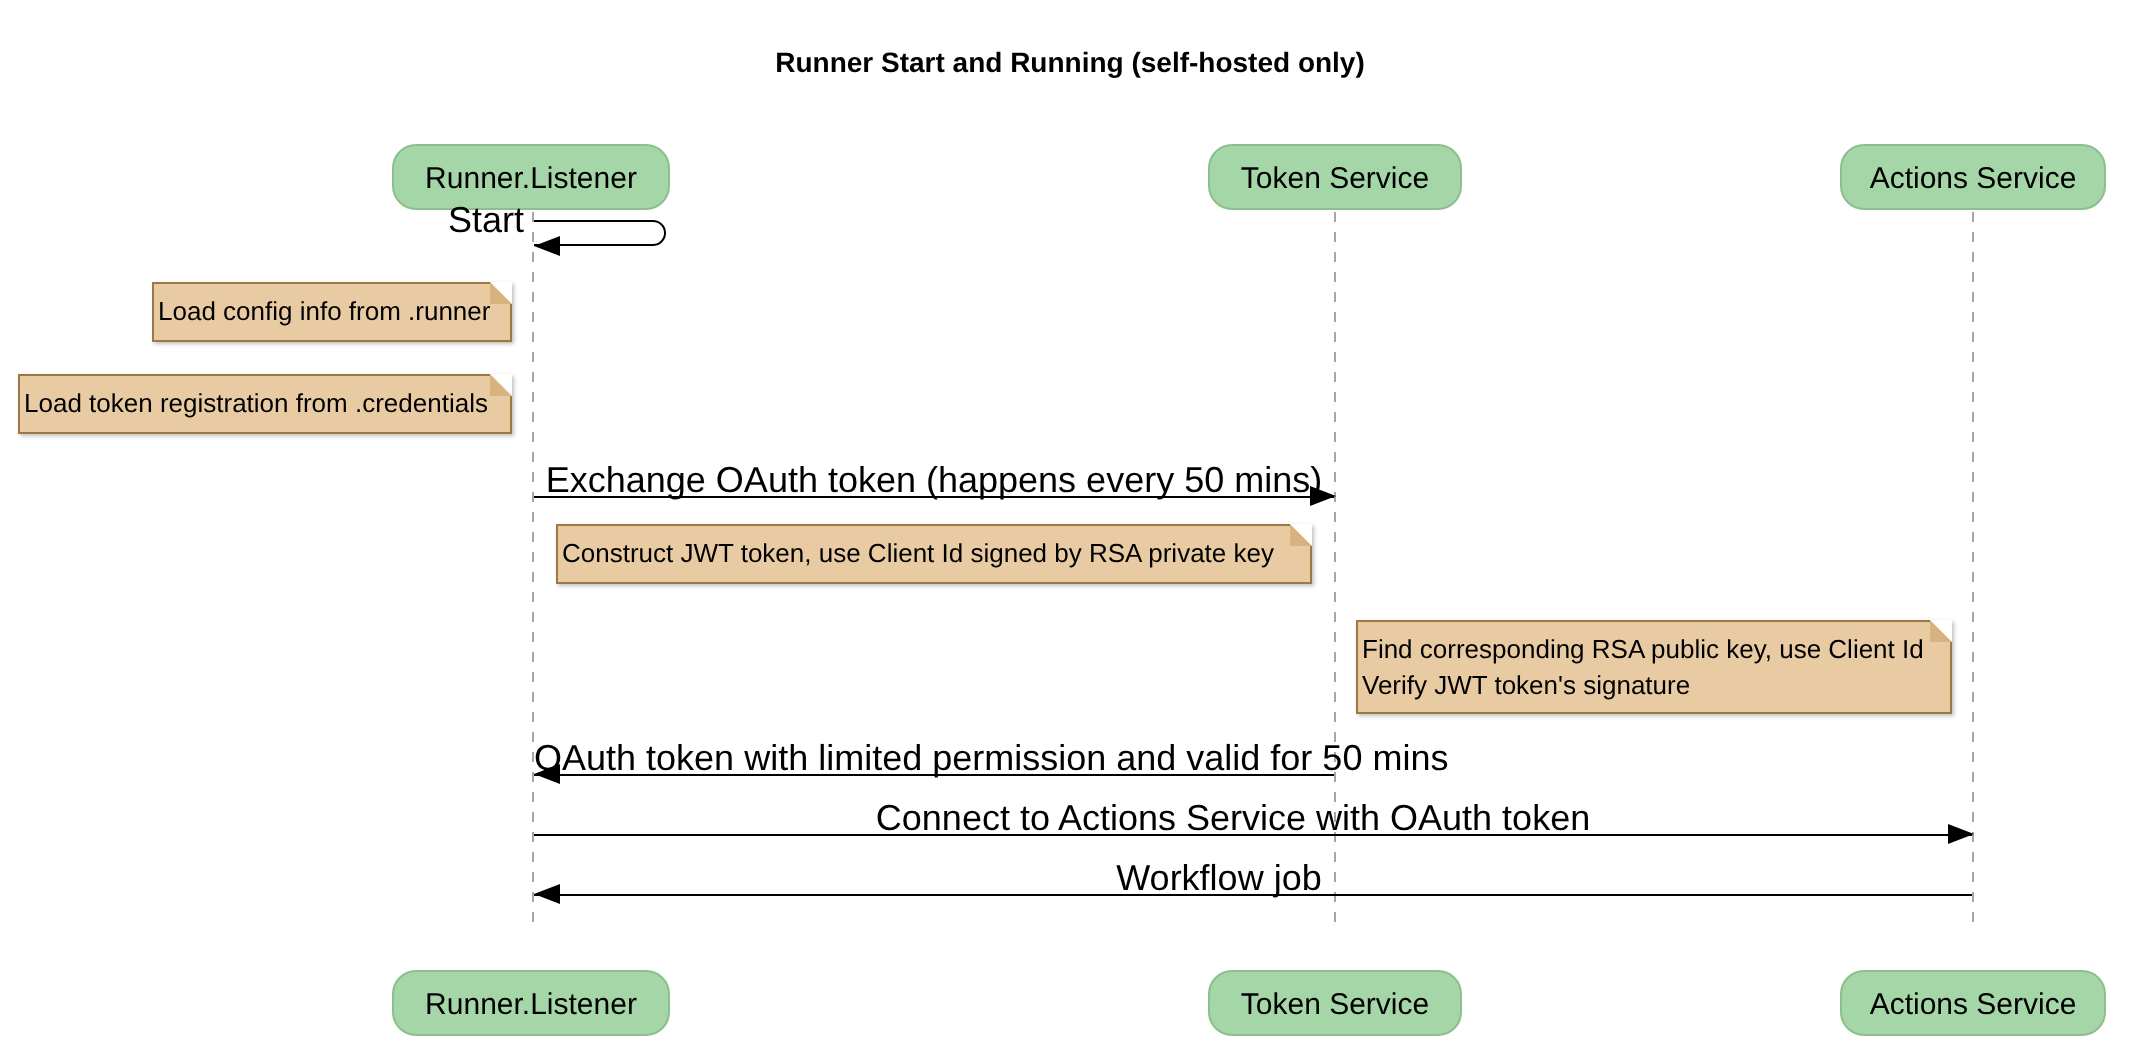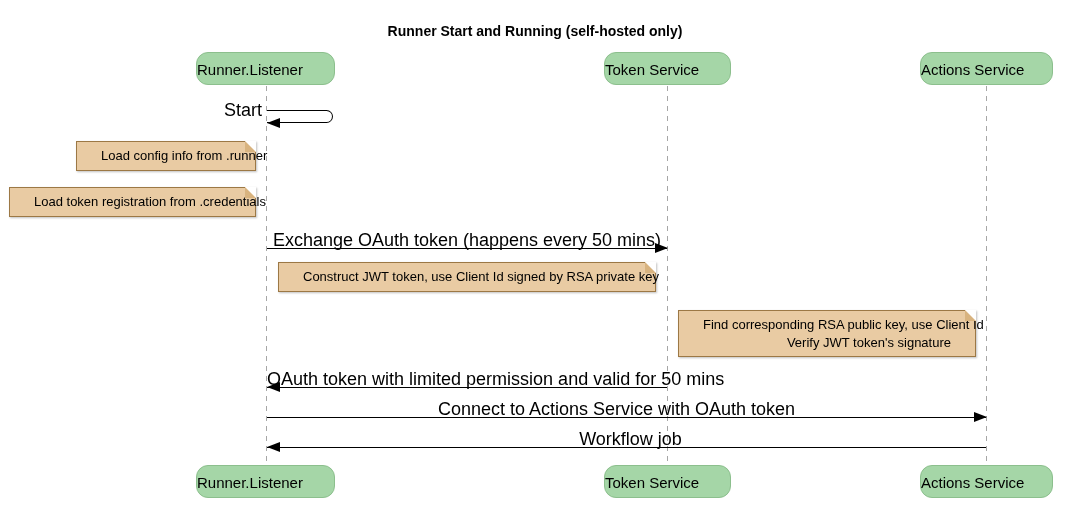--- a/index.html
+++ b/index.html
@@ -14,22 +14,23 @@
   .title {
     position: absolute; left: 0; top: 11px; width: 1070px;
     text-align: center; font-size: 14px; font-weight: bold; margin-top: 12px;
   }
 
   .participant {
     position: absolute; height: 33px; line-height: 33px;
     background: var(--participant-fill, #A5D6A7);
     border: 1px solid var(--participant-border, #8CBF8D);
     border-radius: 12px;
-    text-align: left; font-size: 15px;
+    text-align: center; font-size: 15px;
     box-sizing: border-box;
+    margin-top: 20px;
   }
   .p-rl { left: 196px; width: 139px; }
   .p-ts { left: 604px; width: 127px; }
   .p-as { left: 920px; width: 133px; }
   .row-top .participant { top: 52px; }
   .row-bottom .participant { top: 465px; }
 
   .lifeline {
     position: absolute; top: 86px; height: 379px; width: 1px;
     background: repeating-linear-gradient(to bottom,
@@ -74,34 +75,33 @@
   .m1-head  { left: 655px; top: 243px; }
 
   .m2-label { left: 267px; top: 372px; width: 400px; }
   .m2-line  { left: 267px; top: 387px; width: 400px; }
   .m2-head  { left: 267px; top: 382px; }
 
   .m3-label { left: 257px; top: 402px; width: 719px; }
   .m3-line  { left: 267px; top: 417px; width: 719px; }
   .m3-head  { left: 974px; top: 412px; }
 
-  .m4-label { left: 271px; top: 432px; width: 719px; }
+  .m4-label { left: 250px; top: 432px; width: 719px; }
   .m4-line  { left: 267px; top: 447px; width: 719px; }
   .m4-head  { left: 267px; top: 442px; }
 
   .note {
     position: absolute;
     background: var(--note-fill, #E9CBA3);
     border: 1px solid var(--note-border, #9C7845);
     box-shadow: 1px 1px 2px rgba(0,0,0,0.25);
     font-size: 13px;
-    padding: 0 24px;
+    padding: 0 2px;
     box-sizing: border-box;
     white-space: nowrap;
-    text-align: right;
   }
   .note::after {
     content: ""; position: absolute; top: -1px; right: -1px;
     border-style: solid; border-width: 0 11px 11px 0;
     border-color: #ffffff #ffffff var(--note-fold, #D8B37F) var(--note-fold, #D8B37F);
   }
   .note-1line { height: 30px; line-height: 28px; }
   .n1 { left: 76px;  top: 141px; width: 180px; }
   .n2 { left: 9px;   top: 187px; width: 247px; }
   .n3 { left: 278px; top: 262px; width: 378px; }

